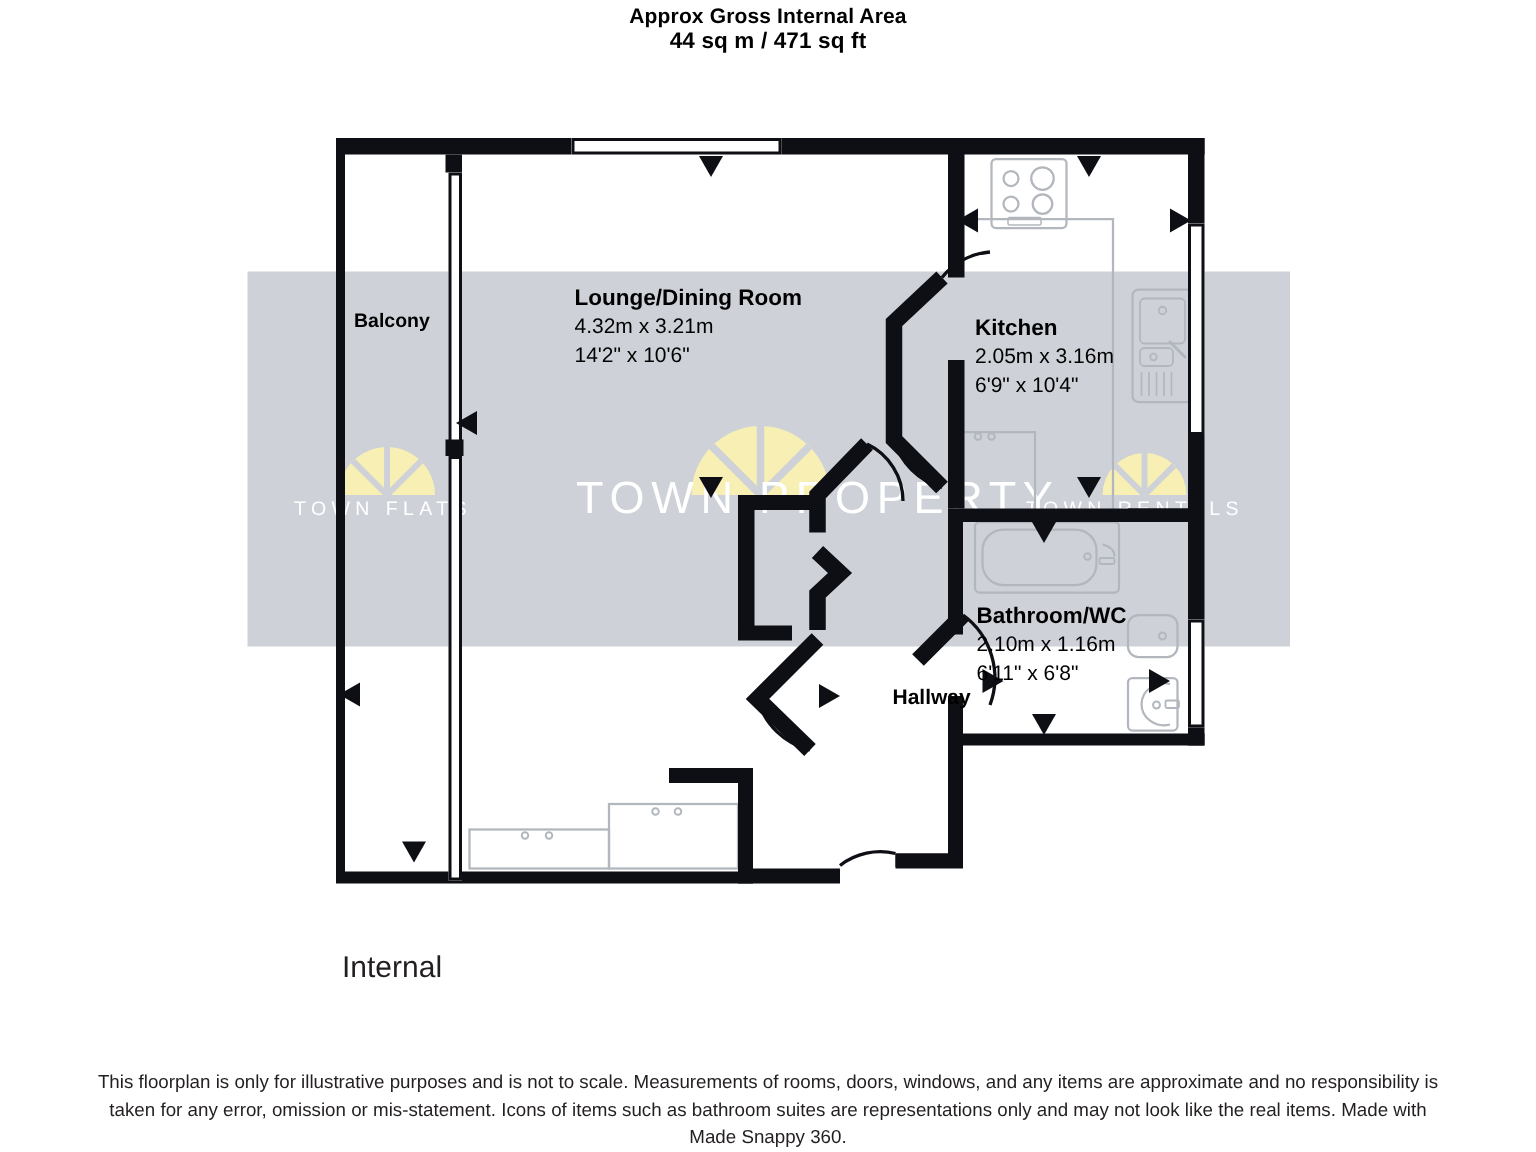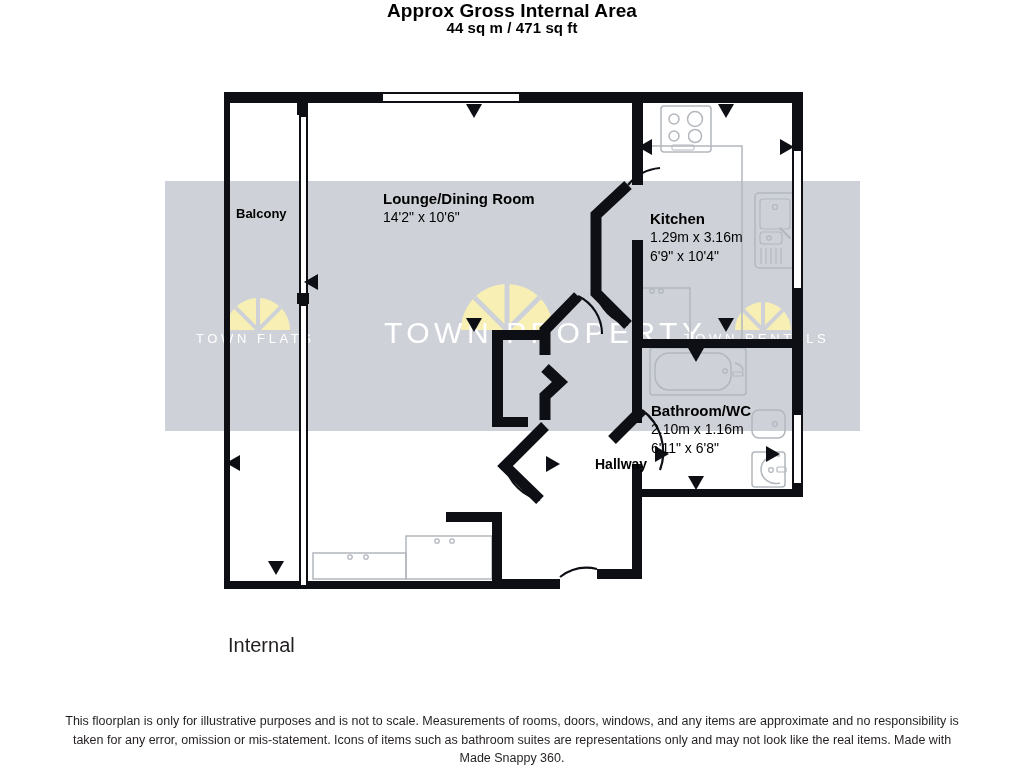--- a/index.html
+++ b/index.html
@@ -12,21 +12,21 @@
     position:relative;
   }
   .stage{position:absolute;left:0;top:0;width:1024px;height:768px;}
 
   
   .header{
     position:absolute;left:0;top:0;width:1024px;
     text-align:center;
   }
   .header .l1{
-    font-size:19px;font-weight:bold;line-height:17px;
+    font-size:14px;font-weight:bold;line-height:17px;
     letter-spacing:.1px;margin-top:2px;
   }
   .header .l2{
     font-size:15px;font-weight:bold;line-height:17px;
     letter-spacing:.1px;
   }
 
   
   .grey-band{
     position:absolute;left:165px;top:181px;
@@ -259,26 +259,27 @@
       <polygon points="268,561 284,561 276,575"></polygon>
       <polygon points="546,456 546,472 560,464"></polygon>
       <polygon points="766,446 766,462 780,454"></polygon>
     </g>
   </svg>
 
   <div class="balcony-lbl" style="left:236px;top:206px;">Balcony</div>
 
   <div class="room" style="left:383px;top:189px;width:170px;">
     <div class="nm">Lounge/Dining Room</div>
+    <div class="dm">4.32m x 3.21m</div>
     <div class="dm">14'2" x 10'6"</div>
   </div>
 
   <div class="room" style="left:650px;top:209px;width:130px;">
     <div class="nm">Kitchen</div>
-    <div class="dm">1.29m x 3.16m</div>
+    <div class="dm">2.05m x 3.16m</div>
     <div class="dm">6'9" x 10'4"</div>
   </div>
 
   <div class="room" style="left:651px;top:401px;width:140px;">
     <div class="nm">Bathroom/WC</div>
     <div class="dm">2.10m x 1.16m</div>
     <div class="dm">6'11" x 6'8"</div>
   </div>
 
 

